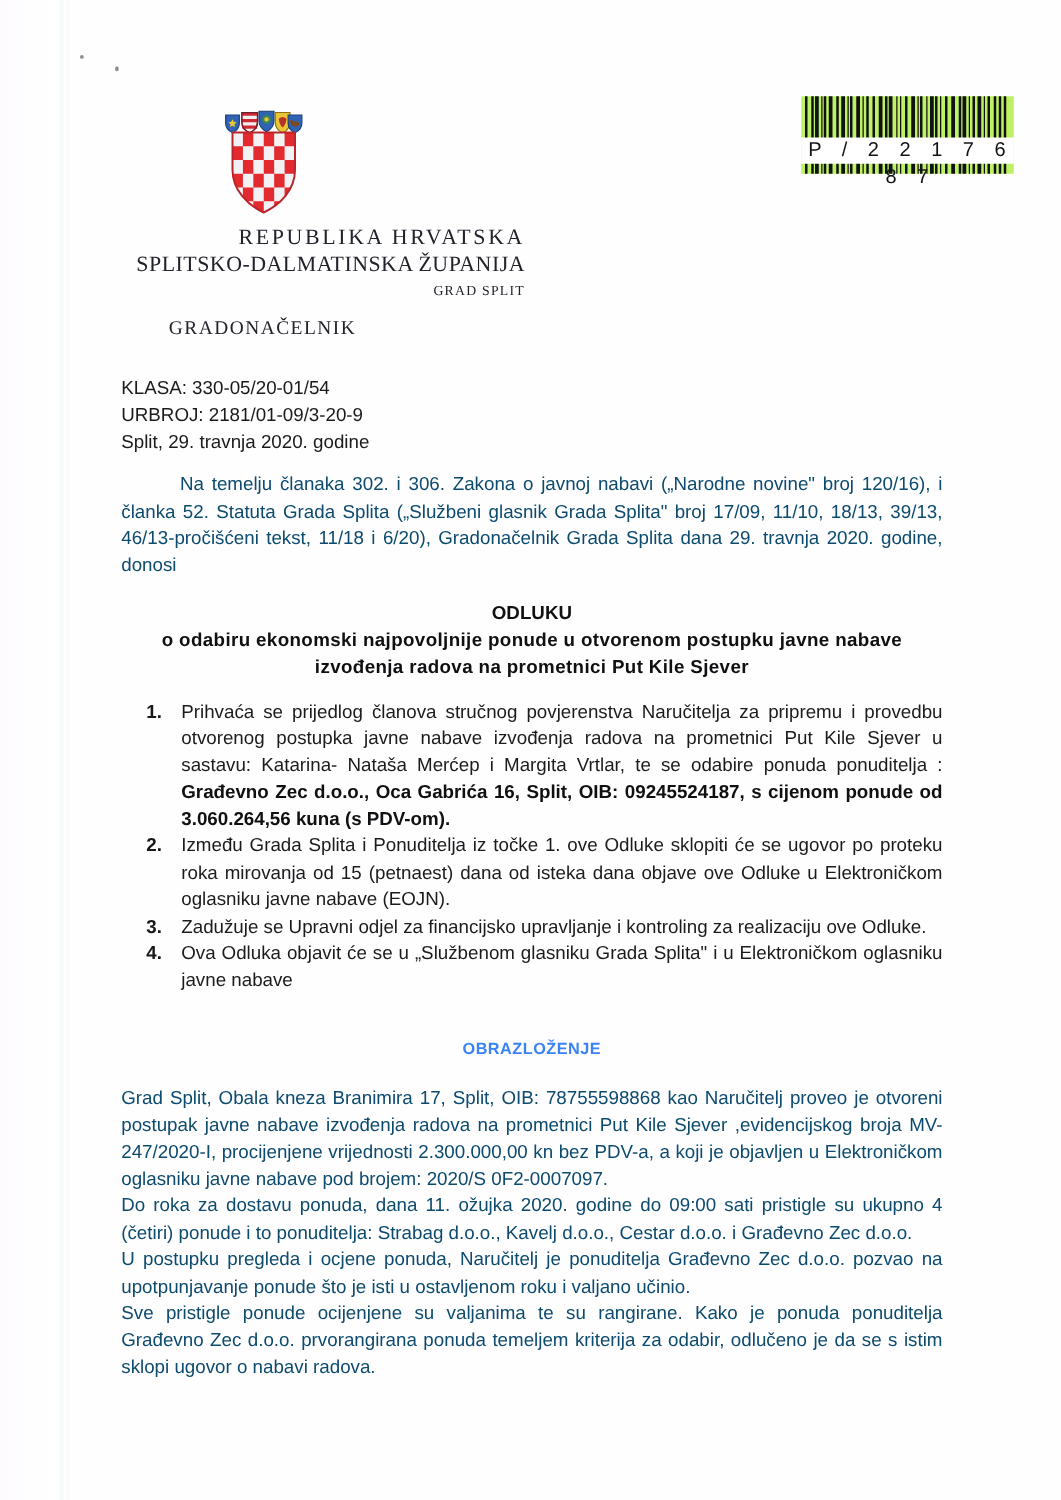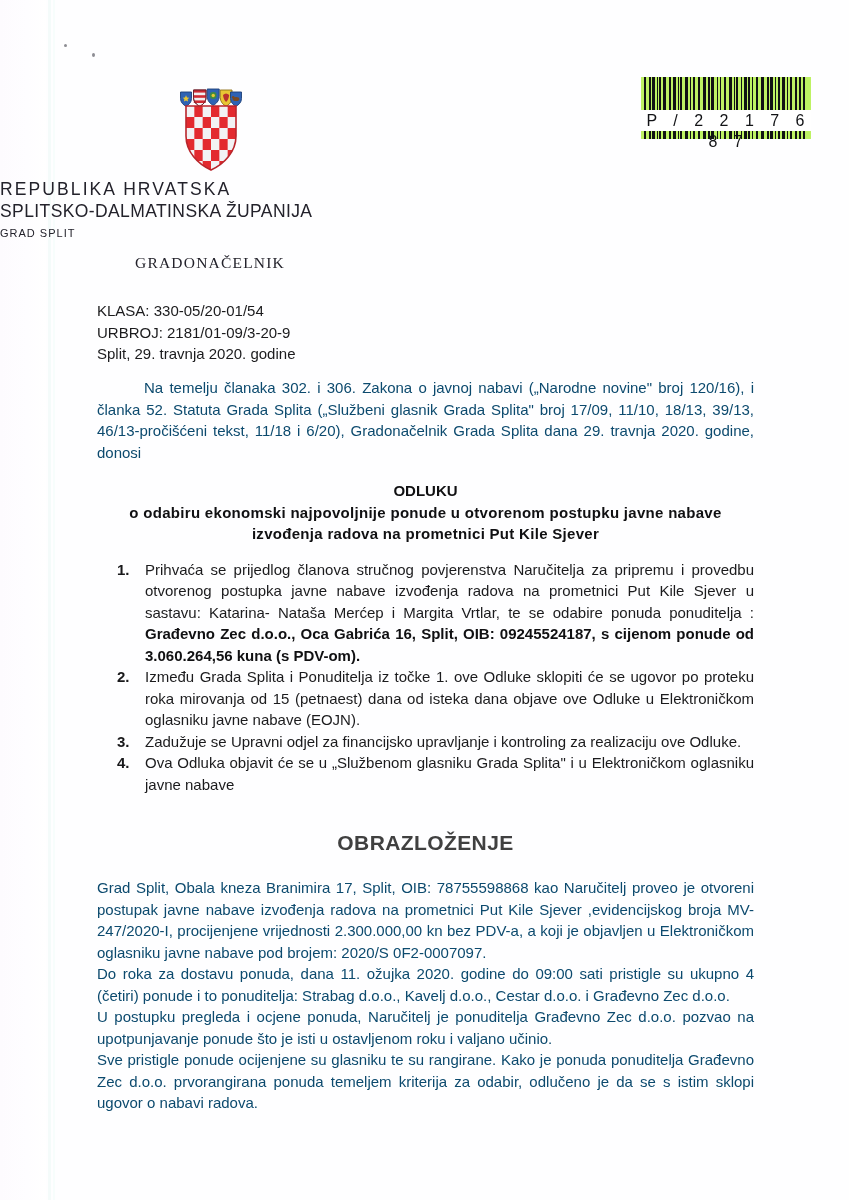--- a/index.html
+++ b/index.html
@@ -52,22 +52,22 @@
     text-align: center; line-height: 21px; color: #121316;
     padding-left: 5px; box-sizing: border-box;
   }
 
   
   .coa { position: absolute; left: 178px; top: 84px; width: 66px; height: 92px; }
 
   
   .hdr {
     position: absolute; left: 0; top: 179px; width: 420px;
-    text-align: left;
-    font-family: Liberation Sans, sans-serif;
+    text-align: right;
+    font-family: Liberation Serif, serif;
     color: #23222b;
   }
   .hdr .l1 { font-size: 17.5px; letter-spacing: 2.1px; line-height: 21px; }
   .hdr .l2 { font-size: 17.5px; letter-spacing: 0.4px; line-height: 22px; }
   .hdr .l3 { font-size: 11px; letter-spacing: 1.0px; line-height: 22px; }
   .gradonacelnik {
     position: absolute; left: 0; top: 254px; width: 420px;
     text-align: center;
     font-family: "Liberation Serif", serif;
     font-size: 15.5px; letter-spacing: 1.2px; color: #23222b;
@@ -106,21 +106,21 @@
   }
   ol.points > li::before {
     content: counter(pt) ".";
     position: absolute; left: 20px; top: 0; width: 20px;
     text-align: left; font-weight: bold; color: #18181a;
   }
   b.hi { font-weight: bold; color: #101012; }
 
   .obraz {
     margin-top: 36px; text-align: center; font-weight: bold;
-    font-size: 21px; letter-spacing: 0.4px; color: #404040;
+    font-size: 13px; letter-spacing: 0.4px; color: #3b82f6;
   }
   .obraz-body { margin-top: 22px; }
   .obraz-body p.just { margin: 0; }
 </style>
 </head>
 <body>
 
 <div class="page">
 
   <div class="scan-band-a"></div>
@@ -269,17 +269,17 @@
         <li><span>Zadužuje se Upravni odjel za financijsko upravljanje i kontroling za realizaciju ove Odluke.</span></li>
         <li><span>Ova Odluka objavit će se u „Službenom glasniku Grada Splita" i u Elektroničkom oglasniku javne nabave</span></li>
       </ol>
 
     <div class="obraz">OBRAZLOŽENJE</div>
 
     <div class="obraz-body" id="explanation-body">
         <p class="just">Grad Split, Obala kneza Branimira 17, Split, OIB: 78755598868 kao Naručitelj proveo je otvoreni postupak javne nabave izvođenja radova na prometnici Put Kile Sjever ,evidencijskog broja MV-247/2020-I, procijenjene vrijednosti 2.300.000,00 kn bez PDV-a, a koji je  objavljen u Elektroničkom oglasniku javne nabave pod brojem: 2020/S 0F2-0007097.</p>
         <p class="just">Do roka za dostavu ponuda, dana 11. ožujka 2020. godine do 09:00 sati pristigle su ukupno 4 (četiri) ponude i to ponuditelja: Strabag d.o.o., Kavelj d.o.o., Cestar d.o.o. i Građevno Zec d.o.o.</p>
         <p class="just">U postupku pregleda i ocjene ponuda, Naručitelj je ponuditelja Građevno Zec d.o.o. pozvao na upotpunjavanje ponude što je isti u ostavljenom roku i valjano učinio.</p>
-        <p class="just">Sve pristigle ponude ocijenjene su glasniku te su rangirane. Kako je ponuda ponuditelja Građevno Zec d.o.o. prvorangirana ponuda temeljem kriterija za odabir,   odlučeno je da se s istim sklopi ugovor o nabavi radova.</p>
+        <p class="just">Sve pristigle ponude ocijenjene su valjanima te su rangirane. Kako je ponuda ponuditelja Građevno Zec d.o.o. prvorangirana ponuda temeljem kriterija za odabir,   odlučeno je da se s istim sklopi ugovor o nabavi radova.</p>
       </div>
 
   </div>
 </div>
 
 </body></html>

